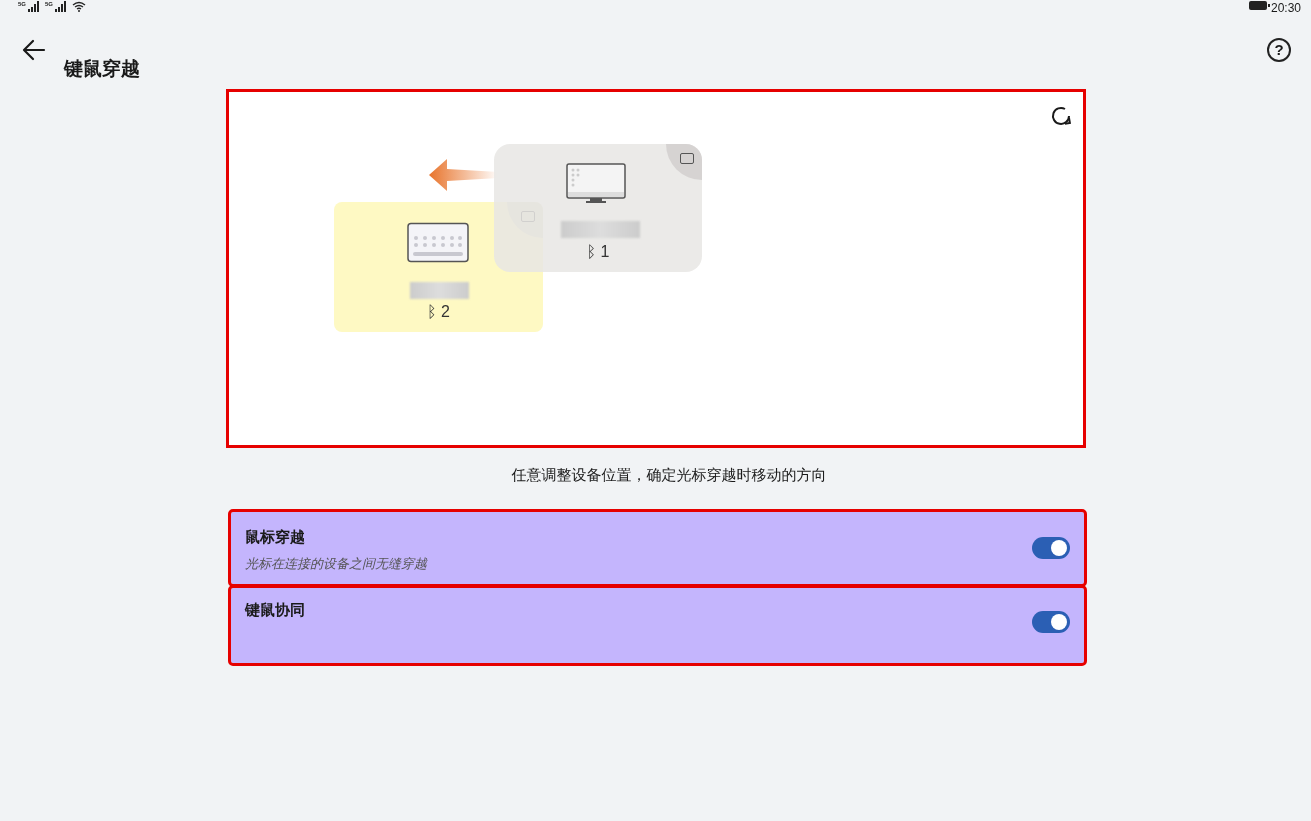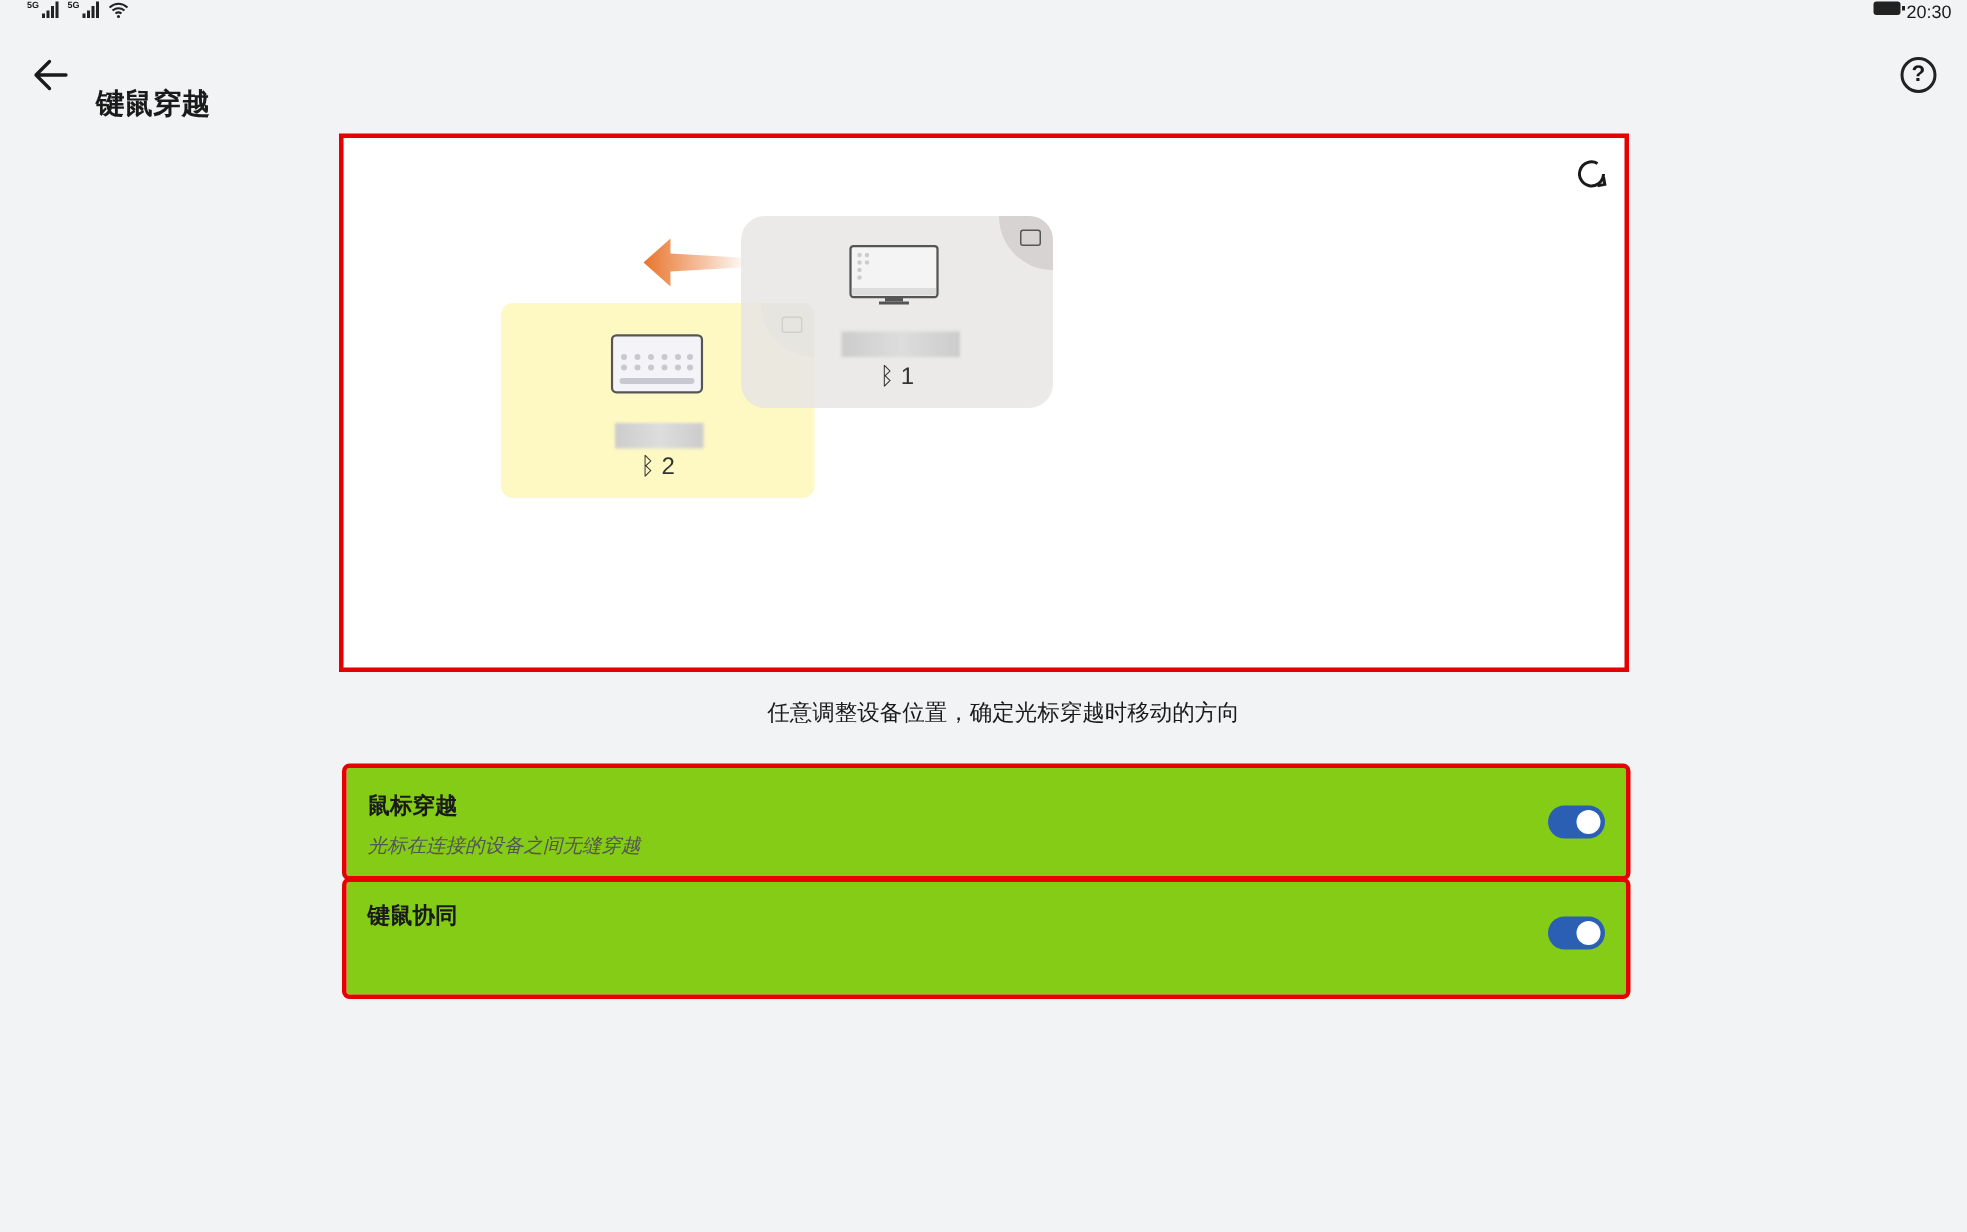--- a/index.html
+++ b/index.html
@@ -31,21 +31,21 @@
   .card .label { position:absolute; left:0; right:0; text-align:center; font-size:16px; color:#333; }
 
   .card-tablet { left:105px; top:110px; width:209px; height:130px; background:#fef9c3; }
   .card-monitor { left:265px; top:52px; width:208px; height:128px; background:rgba(232,230,228,0.85);border-radius:16px; }
   .card-laptop { left:544px; top:110px; width:209px; height:130px; background:#efedec; }
 
   .arrow { position:absolute; left:200px; top:66px; width:70px; height:34px; }
 
   .hint { position:absolute; left:0; right:0; top:466px; text-align:center; font-size:15px; color:#1a1a1a;margin-left:27px; }
 
-  .setting { position:absolute; left:231px; width:853px; background:#84cc16; outline:3px solid #e60000; border-radius:2px; }
+  .setting { position:absolute; left:231px; width:853px; background:#c4b5fd; outline:3px solid #e60000; border-radius:2px; }
   .setting .s-title { position:absolute; left:14px; font-size:15px; font-weight:bold; }
   .setting .s-desc { position:absolute; left:14px; font-size:13px; color:#555;font-style:italic; }
   .toggle { position:absolute; right:14px; width:38px; height:22px; border-radius:11px; background:#2b5fb4; cursor:pointer; }
   .toggle::after { content:""; position:absolute; right:3px; top:3px; width:16px; height:16px; border-radius:50%; background:#fff; }
 </style>
 </head>
 <body>
 
 <div class="statusbar">
   <div class="sb-left">

